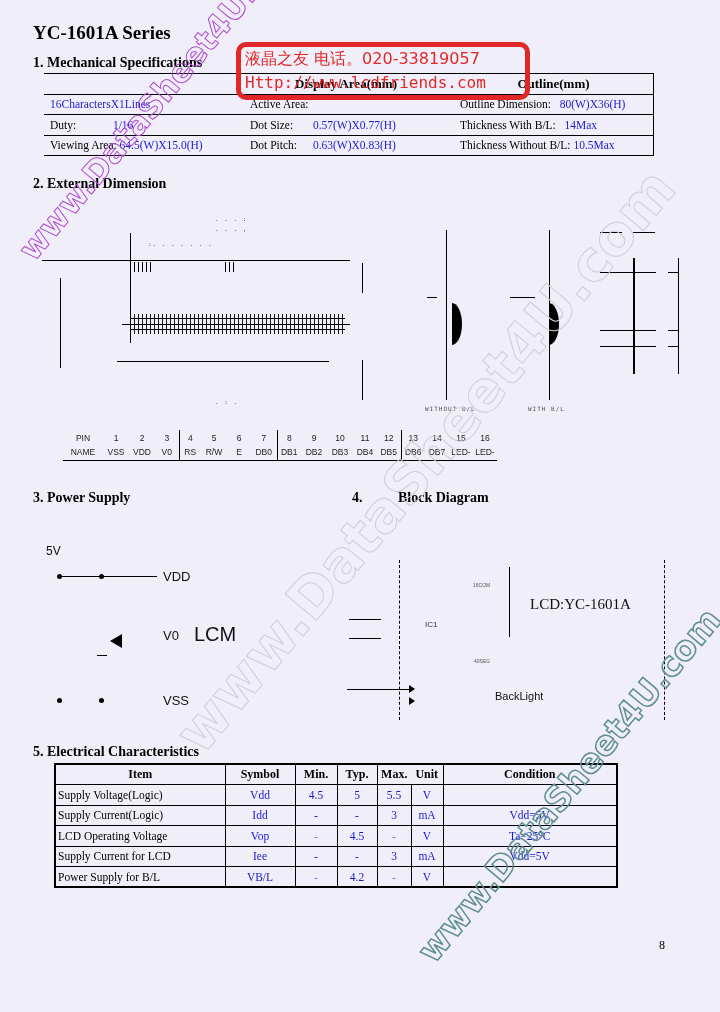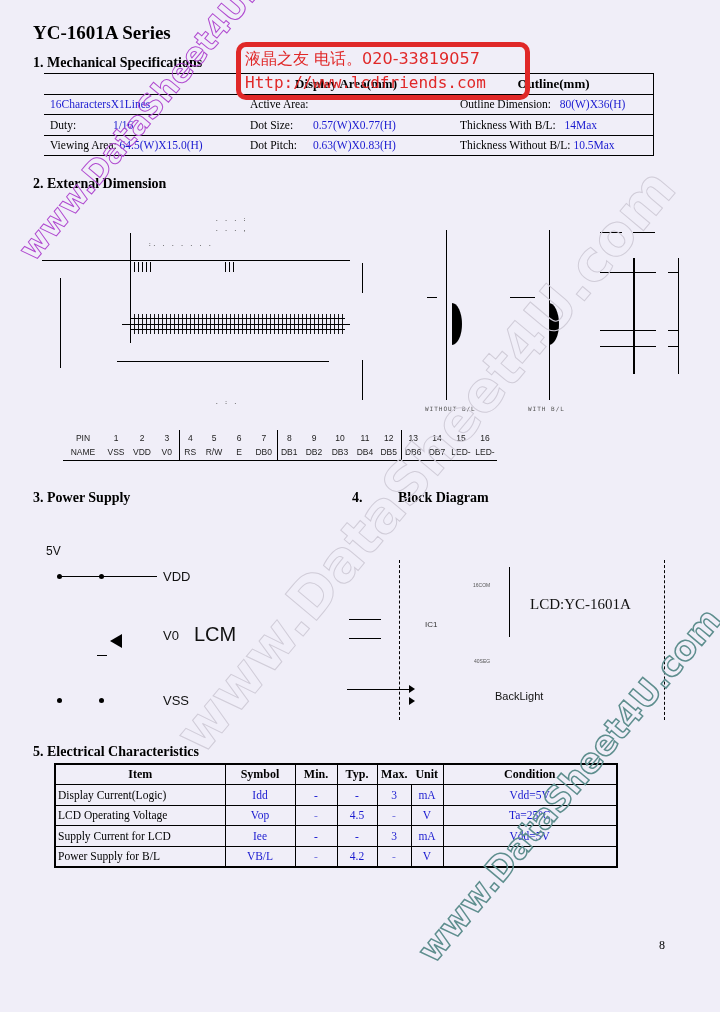--- a/index.html
+++ b/index.html
@@ -216,21 +216,30 @@
       <tr>
     <th style="width:170px;">Item</th>
     <th style="width:70px;">Symbol</th>
     <th style="width:42px;">Min.</th>
     <th style="width:40px;">Typ.</th>
     <th style="width:34px;border-right:0;">Max.</th>
     <th style="width:32px;border-left:0;">Unit</th>
     <th>Condition</th>
   </tr>
   <tr>
-    <td class="item">Display Current(Logic)</td>
+    <td class="item">Supply Voltage(Logic)</td>
+    <td class="blue">Vdd</td>
+    <td class="blue">4.5</td>
+    <td class="blue">5</td>
+    <td class="blue">5.5</td>
+    <td class="blue">V</td>
+    <td class="blue"></td>
+  </tr>
+  <tr>
+    <td class="item">Supply Current(Logic)</td>
     <td class="blue">Idd</td>
     <td class="blue">-</td>
     <td class="blue">-</td>
     <td class="blue">3</td>
     <td class="blue">mA</td>
     <td class="blue">Vdd=5V</td>
   </tr>
   <tr>
     <td class="item">LCD Operating Voltage</td>
     <td class="blue">Vop</td>

